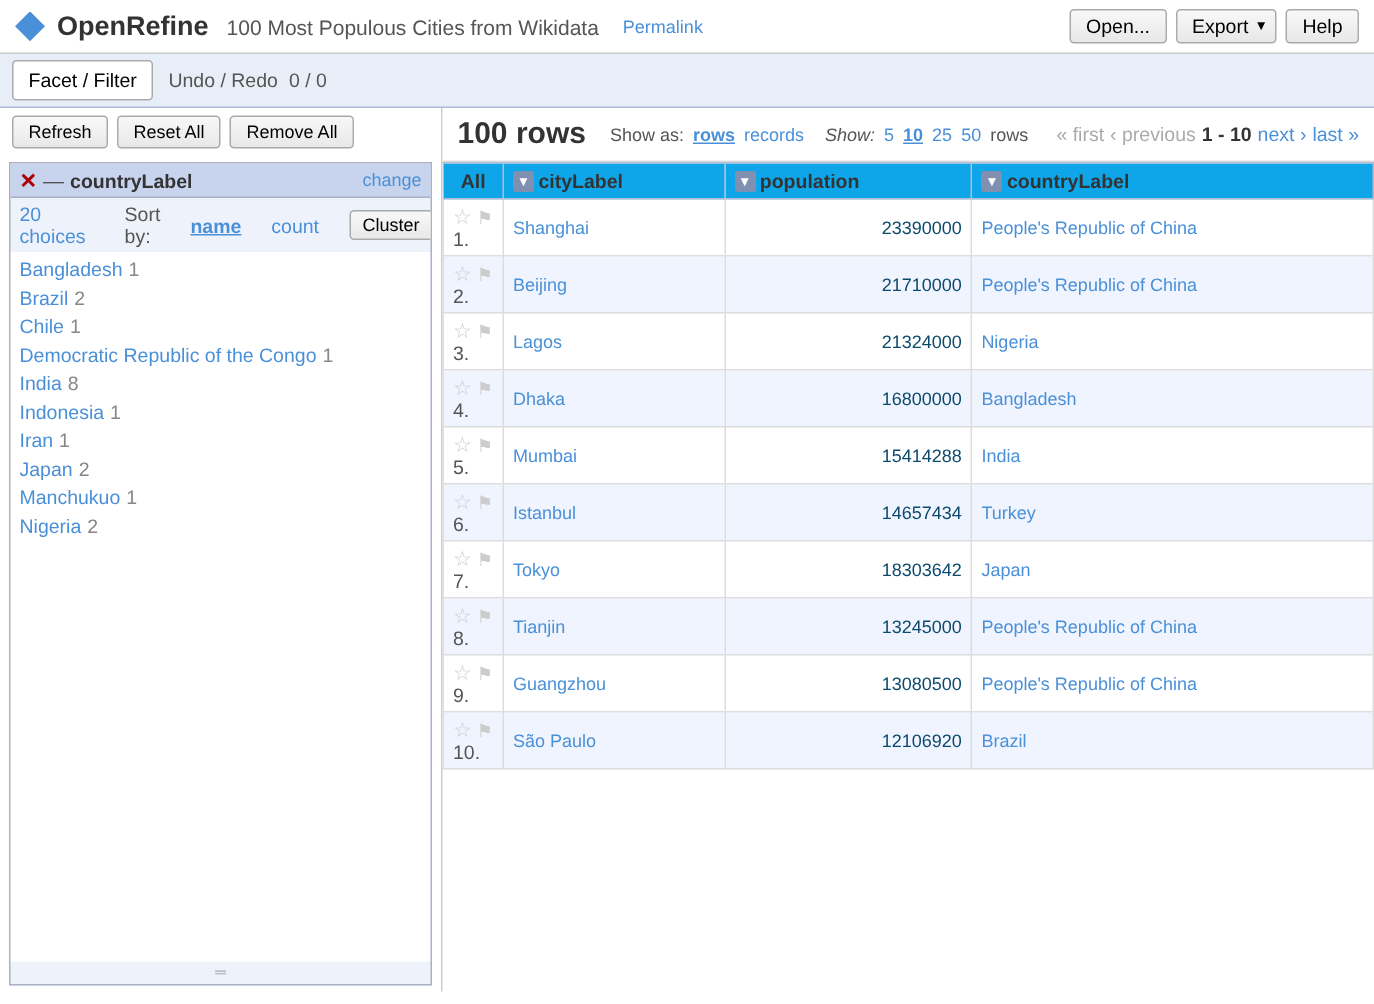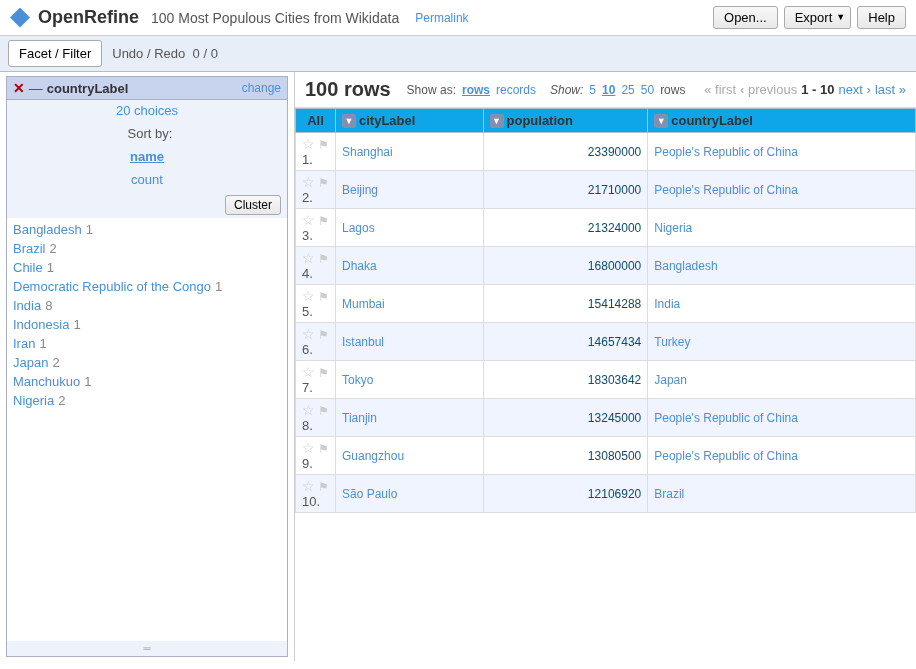--- a/index.html
+++ b/index.html
@@ -108,24 +108,23 @@
       border-bottom: 1px solid #aab0c4;
     }
     #facet-close { color: #a00; cursor: pointer; font-size: 14px; font-weight: bold; }
     #facet-minimize { color: #555; cursor: pointer; font-size: 14px; }
     #facet-name { font-weight: bold; color: #333; font-size: 13px; flex: 1; }
     #facet-change { color: #4a90d9; cursor: pointer; font-size: 12px; }
     #facet-sort-row {
       padding: 3px 6px;
       display: flex;
       align-items: center;
-      gap: 8px;
+      gap: 20px;
       font-size: 12px;
       color: #555;
-      flex-direction: column;
     }
     #choices-count { color: #4a90d9; cursor: pointer; }
     .sort-link { color: #4a90d9; cursor: pointer; text-decoration: none; }
     .sort-link.active { font-weight: bold; text-decoration: underline; }
     #cluster-btn {
       margin-left: auto;
       padding: 2px 8px;
       border: 1px solid #aaa;
       background: linear-gradient(to bottom, #f8f8f8, #e8e8e8);
       cursor: pointer;
@@ -236,20 +235,25 @@
   <span id="facet-filter-tab">Facet / Filter</span>
   <span id="undo-redo">
     <span>Undo / Redo</span>
     <span style="margin-left:4px;">0 / 0</span>
   </span>
 </div>
 
 <div id="main">
 
   <div id="left-panel">
+    <div id="left-actions">
+      <button class="action-btn">Refresh</button>
+      <button class="action-btn">Reset All</button>
+      <button class="action-btn">Remove All</button>
+    </div>
 
     <div id="facet-panel">
       <div id="facet-header">
         <span id="facet-close">✕</span>
         <span id="facet-minimize">—</span>
         <span id="facet-name">countryLabel</span>
         <span id="facet-change">change</span>
       </div>
       <div id="facet-sort-row">
         <span id="choices-count">20 choices</span>

